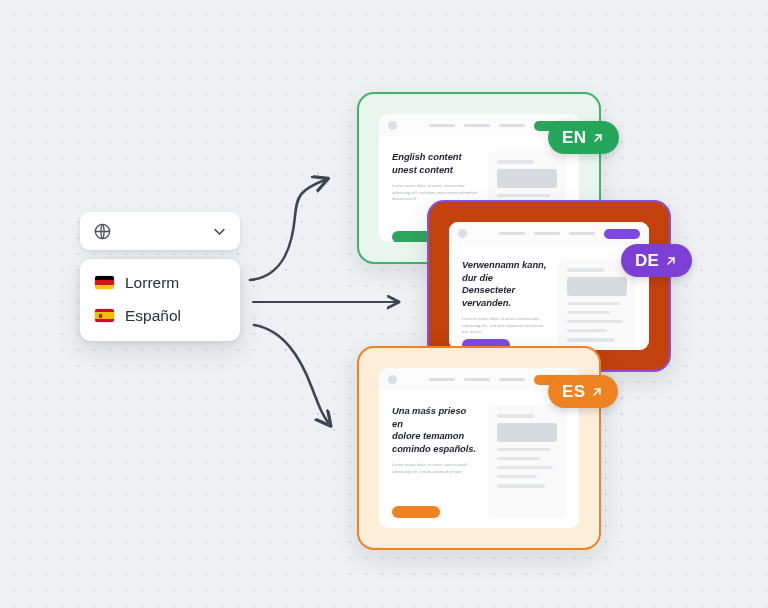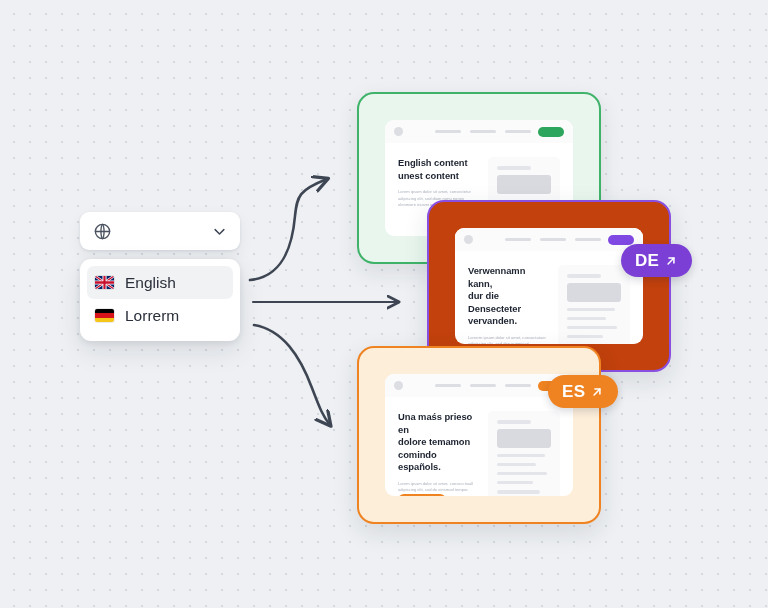--- a/index.html
+++ b/index.html
@@ -87,21 +87,22 @@
   .flag-es::after {
     content: ""; position: absolute; left: 3.5px; top: 5px;
     width: 3px; height: 4px; background: #ad1519; border-radius: 1px;
   }
   .flag-gb svg { display: block; width: 100%; height: 100%; }
 
   
   .card {
     position: absolute;
     border-radius: 17px;
-    padding: 26px;
+    padding: 20px;
+    font-style: italic;
   }
   .card-inner {
     width: 100%; height: 100%;
     background: #ffffff;
     border-radius: 9px;
     overflow: hidden;
     display: flex;
     flex-direction: column;
   }
 
@@ -113,21 +114,21 @@
     z-index: 2;
   }
   .card-de {
     left: 427px; top: 200px; width: 244px; height: 172px;
     background: #c2410c;
     border: 2.2px solid #8a4fe0;
     box-shadow: 0 8px 24px rgba(28,40,60,.12);
     z-index: 3;
   }
   .card-es {
-    left: 357px; top: 346px; width: 244px; height: 178px;
+    left: 357px; top: 346px; width: 244px; height: 204px;
     background: #fdeeda;
     border: 2.2px solid #ef8321;
     box-shadow: 0 8px 24px rgba(28,40,60,.12);
     z-index: 4;
   }
 
   
   .chrome {
     height: 23px;
     flex: 0 0 auto;
@@ -234,38 +235,30 @@
       <span></span>
       <span>
         <svg class="chev-icon" viewBox="0 0 24 24" fill="none" stroke="#3e4654" stroke-width="2.3" stroke-linecap="round" stroke-linejoin="round">
           <path d="M5 9l7 7 7-7"></path>
         </svg>
       </span>
     </div>
 
     <div class="menu-panel">
 
-      <div class="menu-item active">
-        <span class="flag flag-gb">
-          <svg viewBox="0 0 60 40" preserveAspectRatio="none">
-            <rect width="60" height="40" fill="#012169"></rect>
-            <path d="M0,0 L60,40 M60,0 L0,40" stroke="#fff" stroke-width="8"></path>
-            <path d="M0,0 L60,40 M60,0 L0,40" stroke="#C8102E" stroke-width="4"></path>
-            <path d="M30,0 V40 M0,20 H60" stroke="#fff" stroke-width="13"></path>
-            <path d="M30,0 V40 M0,20 H60" stroke="#C8102E" stroke-width="7"></path>
-          </svg>
-        </span>
-        <span>English</span>
-      </div>
 
       <div class="menu-item">
         <span class="flag flag-de"></span>
         <span>Lorrerm</span>
       </div>
 
+      <div class="menu-item">
+        <span class="flag flag-es"></span>
+        <span>Español</span>
+      </div>
 
     </div>
   </div>
 
   <div class="card card-en">
     <div class="card-inner">
       <div class="chrome">
         <span class="chrome-dot"></span>
         <span class="chrome-navs">
           <span class="chrome-nav"></span>
@@ -351,20 +344,29 @@
           <div class="sk" style="width:88%"></div>
           <div class="sk" style="width:72%"></div>
           <div class="sk" style="width:93%"></div>
           <div class="sk" style="width:66%"></div>
           <div class="sk" style="width:80%"></div>
         </div>
       </div>
     </div>
   </div>
 
+  <div class="badge badge-en">
+    <span>EN</span>
+    <span>
+      <svg viewBox="0 0 24 24" fill="none" stroke="#fff" stroke-width="2.6" stroke-linecap="round" stroke-linejoin="round">
+        <path d="M7 17L17 7"></path>
+          <path d="M8.5 7H17v8.5"></path>
+      </svg>
+    </span>
+  </div>
 
   <div class="badge badge-de">
     <span>DE</span>
     <span>
       <svg viewBox="0 0 24 24" fill="none" stroke="#fff" stroke-width="2.6" stroke-linecap="round" stroke-linejoin="round">
         <path d="M7 17L17 7"></path>
           <path d="M8.5 7H17v8.5"></path>
       </svg>
     </span>
   </div>

